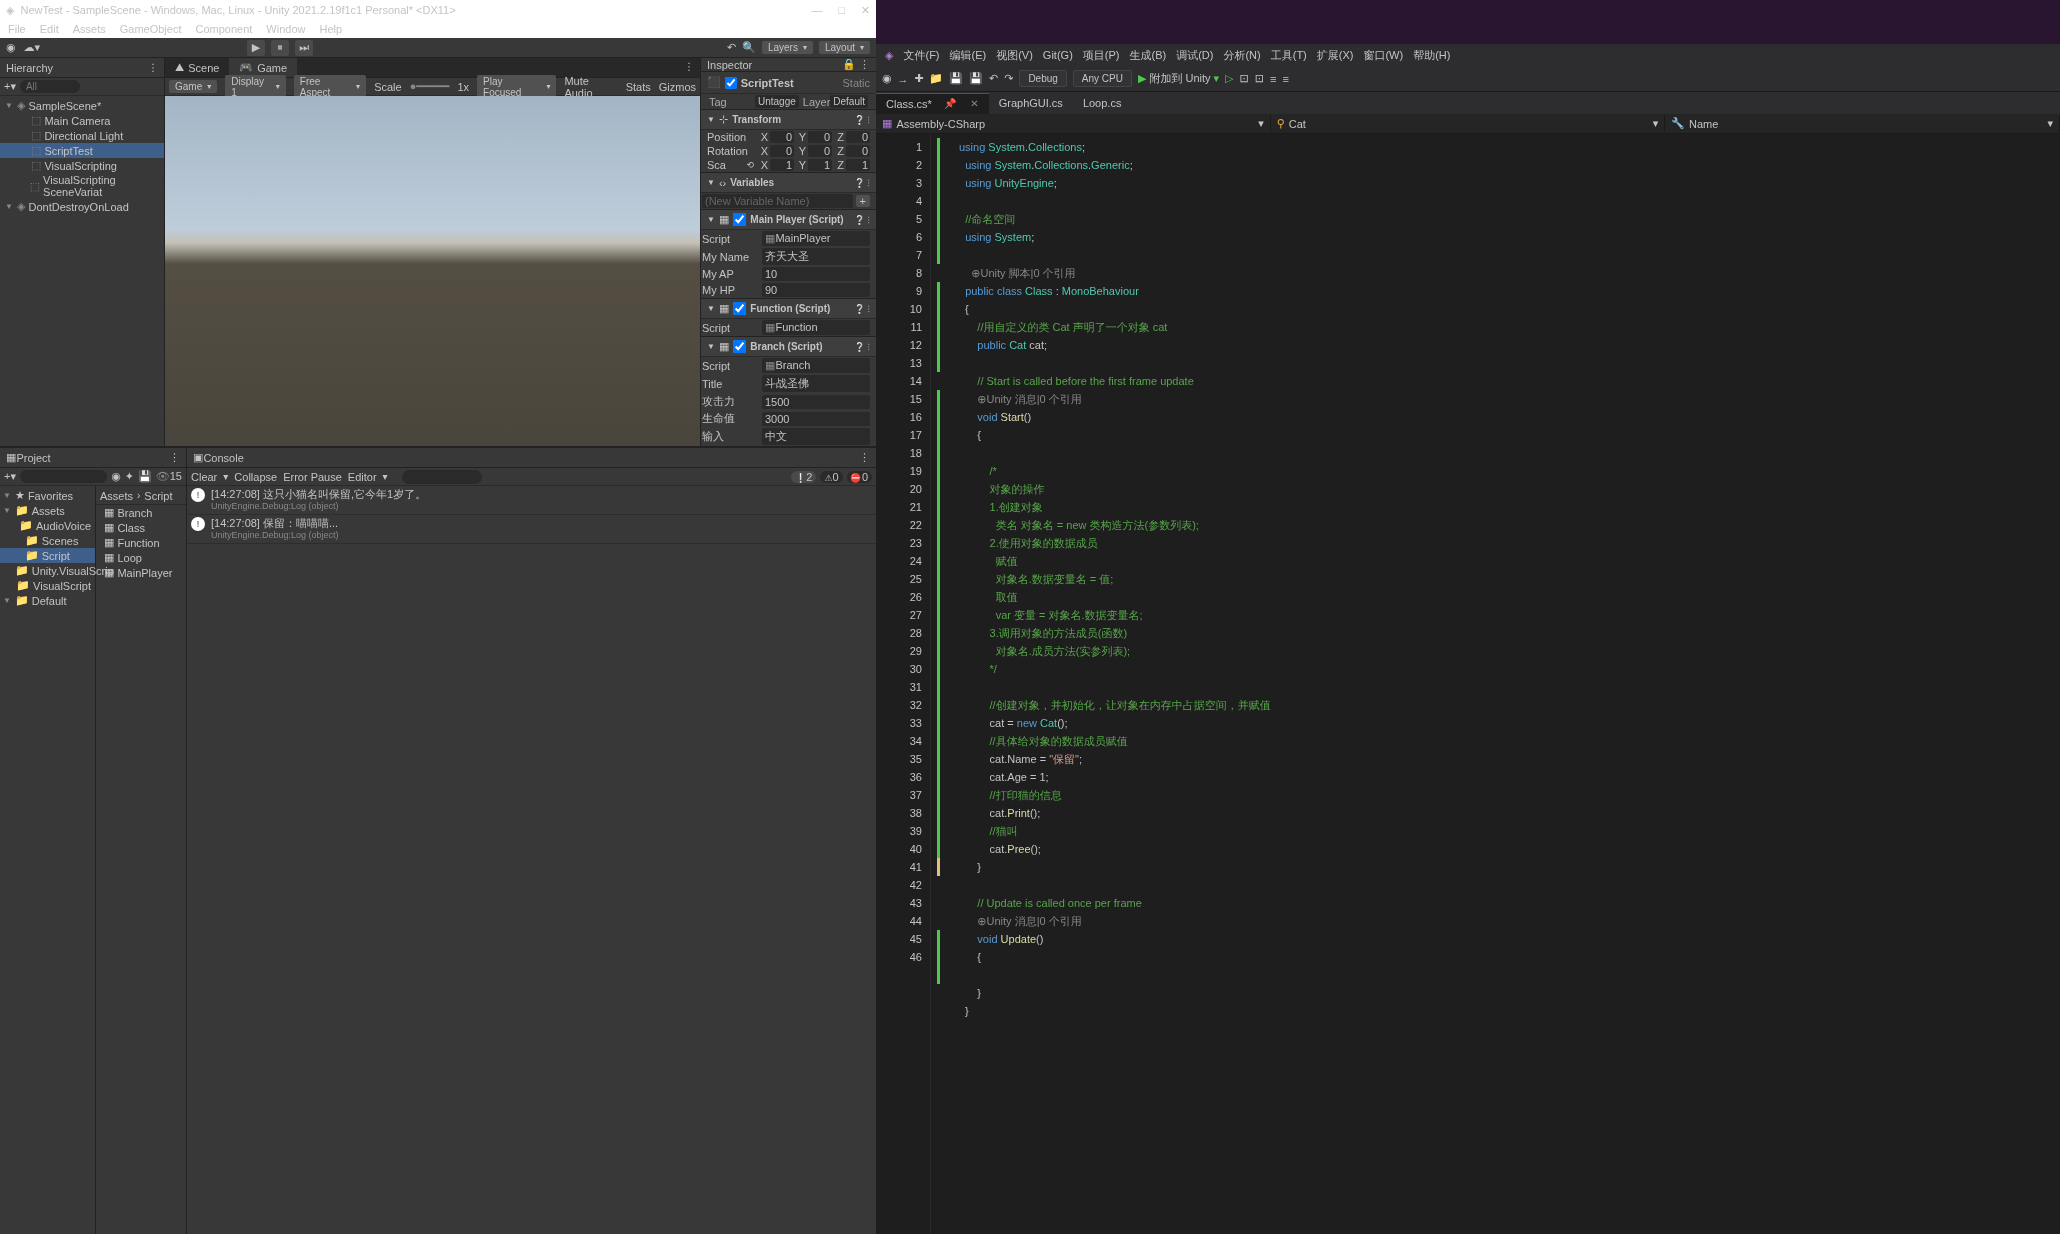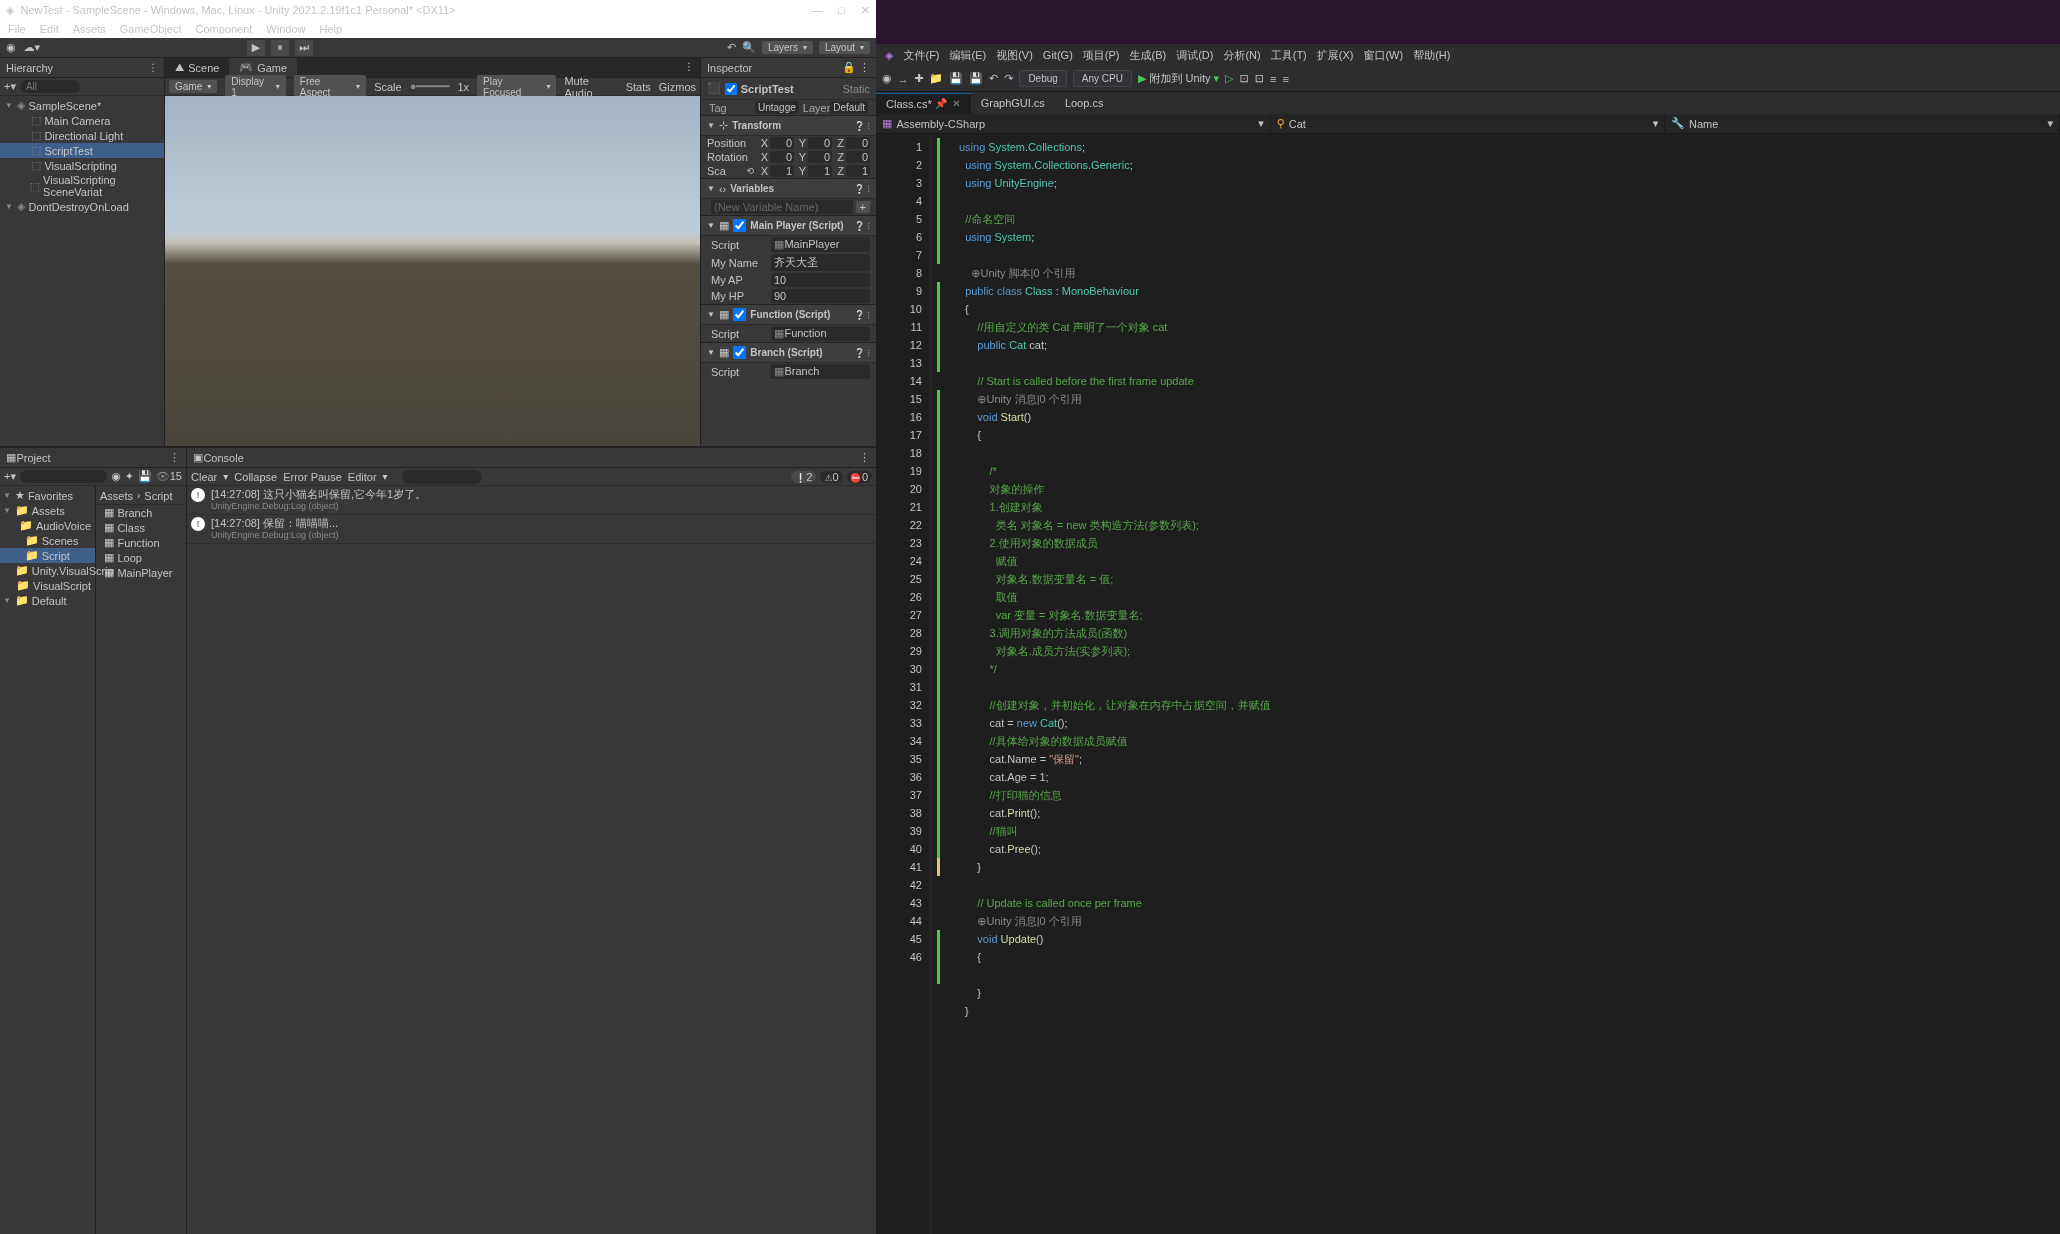--- a/index.html
+++ b/index.html
@@ -43,21 +43,21 @@
 .insp-row .val{flex:1;background:#2a2a2a;padding:1px 3px;border-radius:2px;font-size:10px}
 .component-header{background:#3e3e3e;padding:3px 6px;display:flex;align-items:center;gap:4px;font-size:11px;border-top:1px solid #222;border-bottom:1px solid #2a2a2a}
 .component-header .arrow{font-size:8px}
 .component-header .title{flex:1;font-weight:bold;font-size:10px}
 .component-header .icons{display:flex;gap:4px;font-size:9px;color:#999}
 .transform-row{display:flex;padding:1px 6px;font-size:10px;align-items:center;gap:4px}
 .transform-row .lbl{width:50px}
 .transform-row .axis{display:flex;gap:2px;flex:1}
 .transform-row .axis span{width:10px;text-align:right}
 .transform-row .axis .v{background:#2a2a2a;width:24px;padding:0 2px;border-radius:2px}
-.prop-row{display:flex;padding:1px 6px 1px 10px;font-size:10px;align-items:center}
+.prop-row{display:flex;padding:1px 6px 1px 1px;font-size:10px;align-items:center}
 .prop-row .plbl{width:60px;color:#c4c4c4}
 .prop-row .pval{flex:1;background:#2a2a2a;padding:1px 3px;border-radius:2px}
 .lower-panels{flex:1;display:flex;border-top:2px solid #222}
 .project-panel{width:187px;display:flex;flex-direction:column;background:#383838;border-right:1px solid #222}
 .project-body{display:flex;flex:1}
 .project-tree{width:96px;border-right:1px solid #222;padding:2px 0;font-size:10px}
 .project-content{flex:1;padding:2px 0;font-size:10px}
 .breadcrumb{padding:2px 4px;font-size:10px;border-bottom:1px solid #2a2a2a;display:flex;gap:4px}
 .console-panel{flex:1;display:flex;flex-direction:column;background:#383838}
 .console-toolbar{height:18px;display:flex;align-items:center;padding:0 4px;gap:6px;font-size:10px;border-bottom:1px solid #2a2a2a}
@@ -70,21 +70,21 @@
 .log-text div:nth-child(2){color:#888;font-size:9px}
 
 .vs-bg{position:absolute;inset:0;background:linear-gradient(180deg,#2a1530 0%,#1a0a20 100%)}
 .vs-bg::before{content:"";position:absolute;inset:0;background:radial-gradient(ellipse at 30% 40%,rgba(180,100,200,0.15),transparent 40%),radial-gradient(ellipse at 70% 60%,rgba(120,80,200,0.1),transparent 50%)}
 .vs-menubar{height:22px;background:#2d2d30;display:flex;align-items:center;padding:0 6px;gap:4px;font-size:11px;position:relative;z-index:2;margin-top:44px}
 .vs-menubar span{padding:0 3px}
 .vs-toolbar{height:26px;background:#2d2d30;display:flex;align-items:center;padding:0 6px;gap:6px;position:relative;z-index:2;border-bottom:1px solid #1a1a1a}
 .vs-toolbar .dd{background:#333337;padding:2px 8px;border:1px solid #444;border-radius:2px;font-size:10px}
 .vs-toolbar .run{color:#4ec94e;display:flex;align-items:center;gap:3px}
 .vs-tabs{height:22px;background:#2d2d30;display:flex;align-items:center;position:relative;z-index:2}
-.vs-tab{padding:4px 10px;font-size:11px;display:flex;gap:4px;color:#aaa}
+.vs-tab{padding:4px 10px;font-size:11px;display:flex;gap:13px;color:#aaa}
 .vs-tab.active{background:#1e1e1e;color:#fff;border-top:1px solid #0e639c}
 .vs-tab .close{font-size:10px;color:#888}
 .vs-navbar{height:20px;background:#252526;display:flex;align-items:center;position:relative;z-index:2;border-bottom:1px solid #1a1a1a}
 .vs-nav-item{flex:1;padding:2px 6px;font-size:10px;border-right:1px solid #1a1a1a;display:flex;align-items:center;gap:4px}
 .vs-editor{flex:1;background:#1e1e1e;display:flex;position:relative;z-index:2;font-family:Consolas,monospace;font-size:13px;overflow:hidden}
 .vs-gutter{width:55px;background:#1e1e1e;text-align:right;padding:4px 8px 4px 4px;color:#2b91af;line-height:18px;border-right:1px solid #2a2a2a}
 .vs-margin{width:20px;background:#1e1e1e;position:relative}
 .vs-margin .bar{position:absolute;left:6px;width:3px;background:#4ec94e}
 .vs-code{flex:1;padding:4px 8px;line-height:18px;white-space:pre}
 .kw{color:#569cd6}
@@ -316,20 +316,38 @@
         <div class="component-header">
             <span class="arrow">▼</span>
             <span>▦</span>
             <input type="checkbox" checked="" style="">
             <span class="title">Branch (Script)</span>
             <span class="icons">❔ ⁝</span>
           </div>
         <div class="prop-row">
             <span class="plbl">Script</span>
             <span class="pval" style="color:#888">▦<span>Branch</span></span>
+          </div>
+        <div id="br-fields">
+            <div class="prop-row">
+              <span class="plbl">Title</span>
+              <span class="pval">斗战圣佛</span>
+            </div>
+            <div class="prop-row">
+              <span class="plbl">攻击力</span>
+              <span class="pval">1500</span>
+            </div>
+            <div class="prop-row">
+              <span class="plbl">生命值</span>
+              <span class="pval">3000</span>
+            </div>
+            <div class="prop-row">
+              <span class="plbl">输入</span>
+              <span class="pval">中文</span>
+            </div>
           </div>
 
       </div>
     </div>
 
     <div class="lower-panels">
       <div class="project-panel">
         <div class="panel-tab active">▦ <span>Project</span><span style="margin-left:auto">⋮</span></div>
         <div class="panel-toolbar">
           <span>+▾</span>

